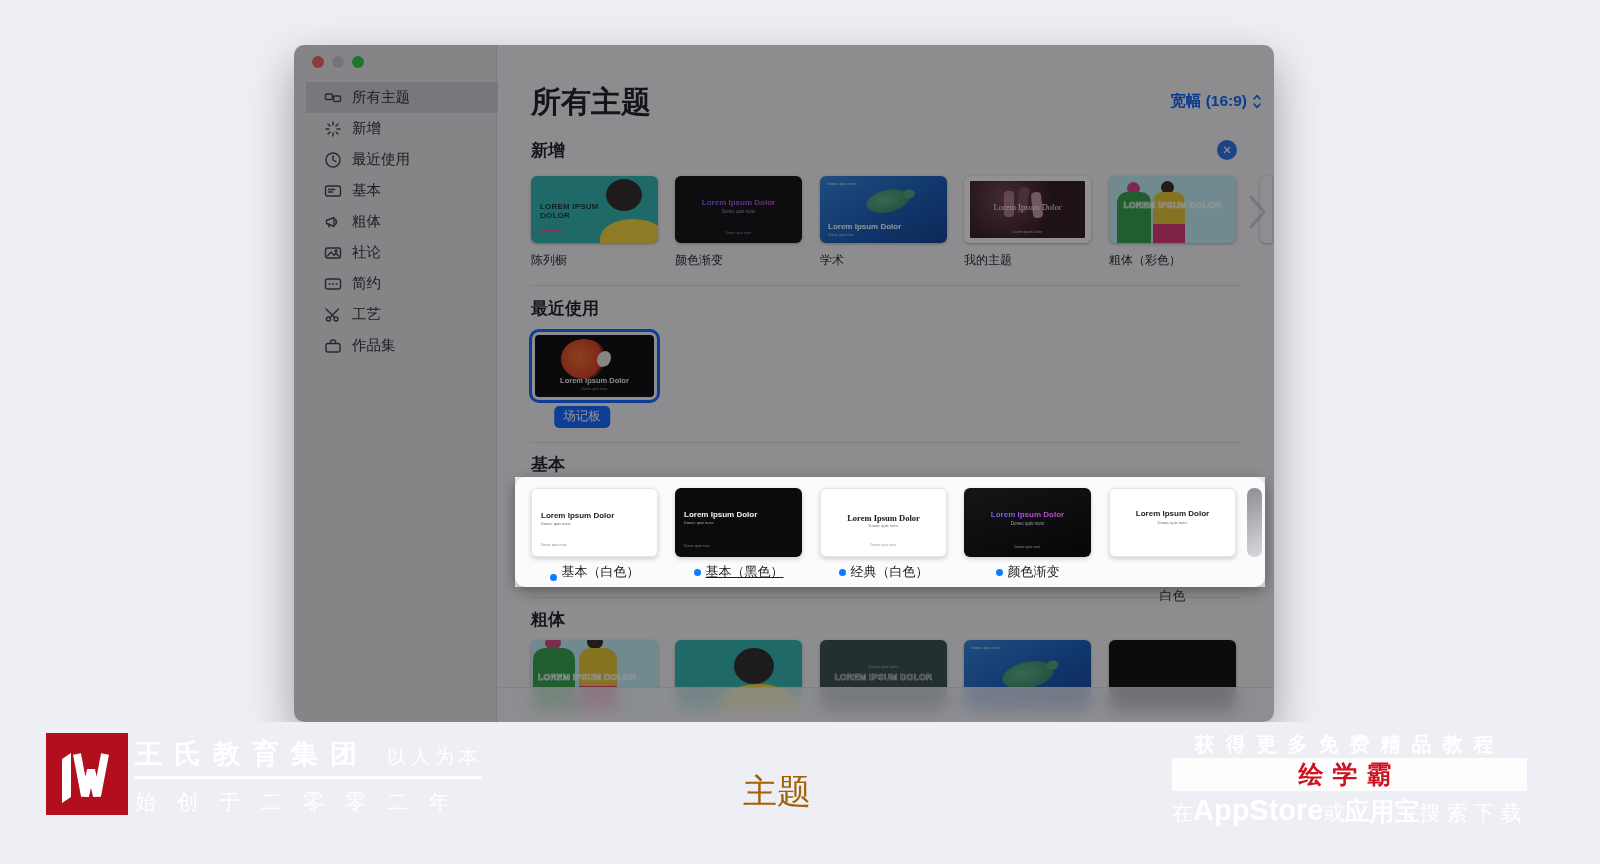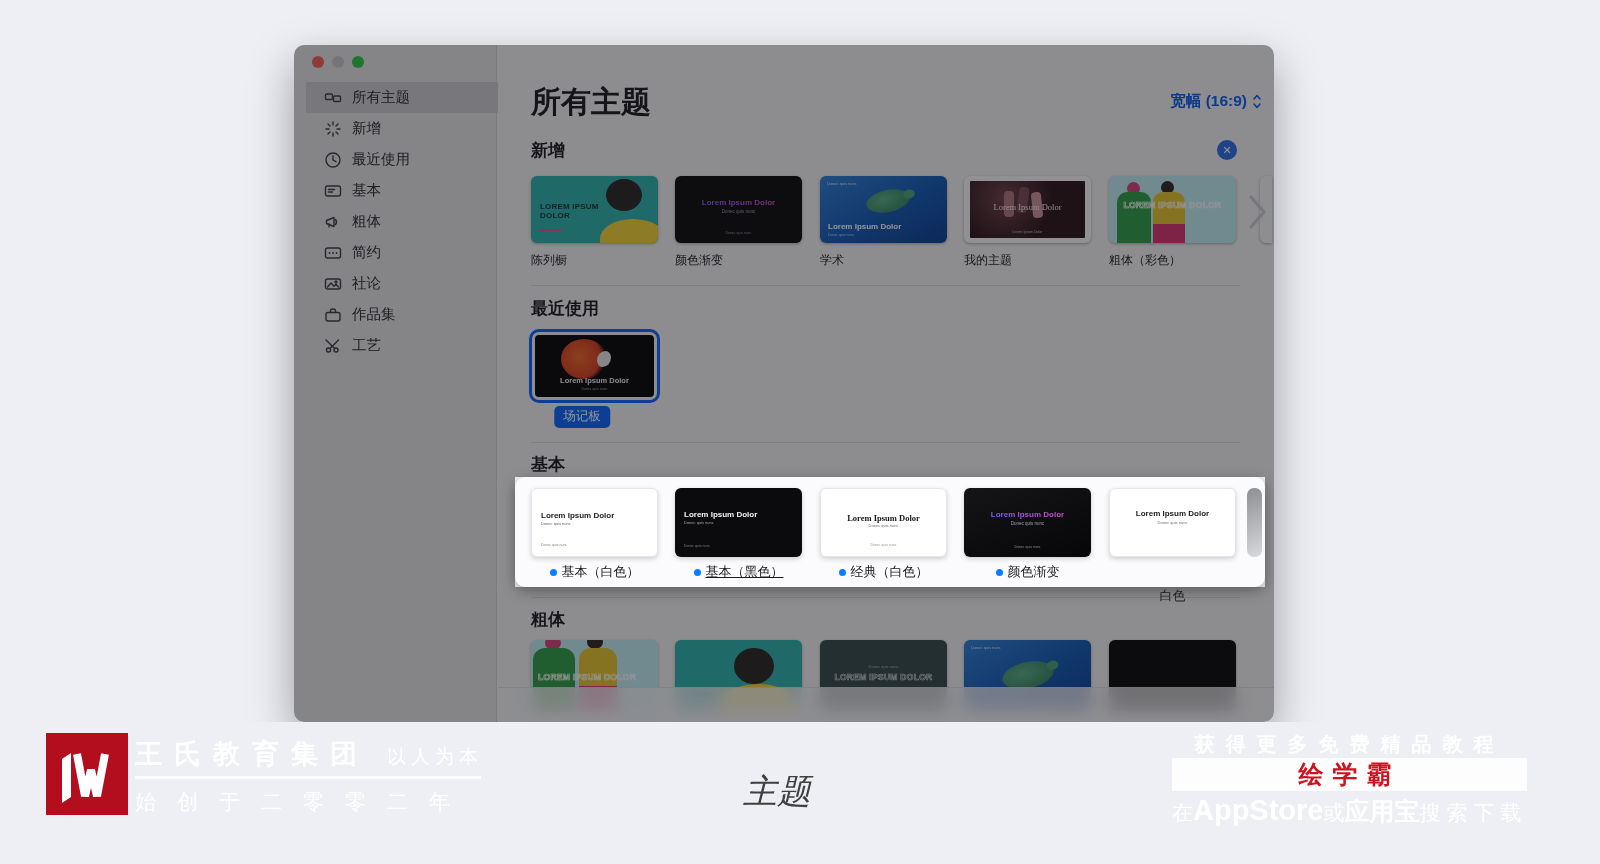--- a/index.html
+++ b/index.html
@@ -136,21 +136,21 @@
 
   
   .branding { position:absolute; left:0; top:722px; width:1600px; height:142px; background:#edeff4; }
   .logo { position:absolute; left:46px; top:11px; width:82px; height:82px; }
   .brand-left { position:absolute; left:135px; top:14px; color:#fff; }
   .brand-row { display:flex; align-items:baseline; }
   .company { font-size:27px; font-weight:bold; letter-spacing:12px; color:#fff; }
   .slogan { font-size:19px; letter-spacing:5px; color:#fff; margin-left:18px; }
   .brand-line { position:absolute; left:135px; top:54px; width:346px; height:2.5px; background:#fff; }
   .since { position:absolute; left:135px; top:66px; font-size:21px; letter-spacing:21px; color:#fff; }
-  .center-title { position:absolute; left:743px; top:47px; font-size:34px; color:#404040;font-style:italic; }
+  .center-title { position:absolute; left:743px; top:47px; font-size:34px; color:#a16207; }
   .brand-right { position:absolute; left:1172px; top:0; width:355px; color:#fff; }
   .promo { position:absolute; top:9px; width:100%; text-align:center; font-size:20px; letter-spacing:11px;
            font-weight:600; color:#fff; white-space:nowrap; }
   .redbar { position:absolute; top:36px; width:100%; height:33px; background:rgba(255,255,255,.88);
             display:flex; align-items:center; justify-content:center; }
   .appname { color:#cf1220; font-size:25px; font-weight:bold; letter-spacing:9px; }
   .dlline { position:absolute; top:72px; width:100%; text-align:center; white-space:nowrap; color:#fff; }
   .dlline .cjk { font-size:21px; } .dlline .big { font-size:29px; font-weight:bold; }
   .dlline .med { font-size:25px; font-weight:bold; } .dlline .sp { letter-spacing:6px; }
 </style>
@@ -208,53 +208,53 @@
               <svg width="18" height="18" viewBox="0 0 18 18">
                 <path d="M2.5 7.5L10 4.5v9L2.5 10.5zM2.5 7.5v3M11.5 6.5a4 4 0 0 1 0 5M5 10.8V14"></path>
               </svg>
             </span>
           <span>粗体</span>
         </div>
         <div class="nav-item">
           <span class="icn">
               <svg width="18" height="18" viewBox="0 0 18 18">
                 <rect x="1.5" y="4" width="15" height="10" rx="2"></rect>
-                <path d="M5.5 9h.01M9 9h.01M12.5 9h.01" stroke-width="1.8"></path>
-              </svg>
-            </span>
-          <span>简约</span>
-        </div>
-        <div class="nav-item">
-          <span class="icn">
-              <svg width="18" height="18" viewBox="0 0 18 18">
-                <rect x="1.5" y="4" width="15" height="10" rx="2"></rect>
                 <path d="M3.5 12l3.5-4 3 3.2 2-2 2.5 2.8"></path>
                 <circle cx="12" cy="7" r="1"></circle>
               </svg>
             </span>
           <span>社论</span>
         </div>
         <div class="nav-item">
           <span class="icn">
               <svg width="18" height="18" viewBox="0 0 18 18">
-                <rect x="2" y="6.5" width="14" height="8.5" rx="2"></rect>
-                <path d="M6.5 6.5V5a2 2 0 0 1 2-2h1a2 2 0 0 1 2 2v1.5"></path>
-              </svg>
-            </span>
-          <span>作品集</span>
+                <rect x="1.5" y="4" width="15" height="10" rx="2"></rect>
+                <path d="M5.5 9h.01M9 9h.01M12.5 9h.01" stroke-width="1.8"></path>
+              </svg>
+            </span>
+          <span>简约</span>
         </div>
         <div class="nav-item">
           <span class="icn">
               <svg width="18" height="18" viewBox="0 0 18 18">
                 <circle cx="4.5" cy="13" r="2"></circle>
                 <circle cx="12" cy="13" r="2"></circle>
                 <path d="M6 11.6L14.5 3M10.6 11.6L2 3"></path>
               </svg>
             </span>
           <span>工艺</span>
+        </div>
+        <div class="nav-item">
+          <span class="icn">
+              <svg width="18" height="18" viewBox="0 0 18 18">
+                <rect x="2" y="6.5" width="14" height="8.5" rx="2"></rect>
+                <path d="M6.5 6.5V5a2 2 0 0 1 2-2h1a2 2 0 0 1 2 2v1.5"></path>
+              </svg>
+            </span>
+          <span>作品集</span>
         </div>
       </nav>
     </aside>
 
     <main class="content">
       <h1 class="page-title">所有主题</h1>
       <div class="ratio">
         <span>宽幅 (16:9)</span>
         <svg width="10" height="17" viewBox="0 0 10 17">
             <path d="M2 6l3-3.5L8 6M2 11l3 3.5L8 11" fill="none" stroke="#0a5df0" stroke-width="1.6" stroke-linecap="round" stroke-linejoin="round"></path>
@@ -382,21 +382,21 @@
         <div class="pv-grad">Lorem Ipsum Dolor</div>
         <div class="pv-sub-c">Donec quis nunc</div>
         <div class="pv-foot">Donec quis nunc</div>
       </div>
       <div class="card c-plainwhite" style="left:594px;">
         <div class="pv-title-c">Lorem Ipsum Dolor</div>
         <div class="pv-csub" style="top:31px;">Donec quis nunc</div>
       </div>
       <div class="scroll-gray"></div>
 
-      <div class="b-label" style="left:16px;">
+      <div class="b-label" style="left:16px;align-items:flex-end;">
         <span class="dot"></span>
         <span>基本（白色）</span>
       </div>
       <div class="b-label" style="left:160px;text-decoration:underline;">
         <span class="dot"></span>
         <span>基本（黑色）</span>
       </div>
       <div class="b-label" style="left:305px;">
         <span class="dot"></span>
         <span>经典（白色）</span>

